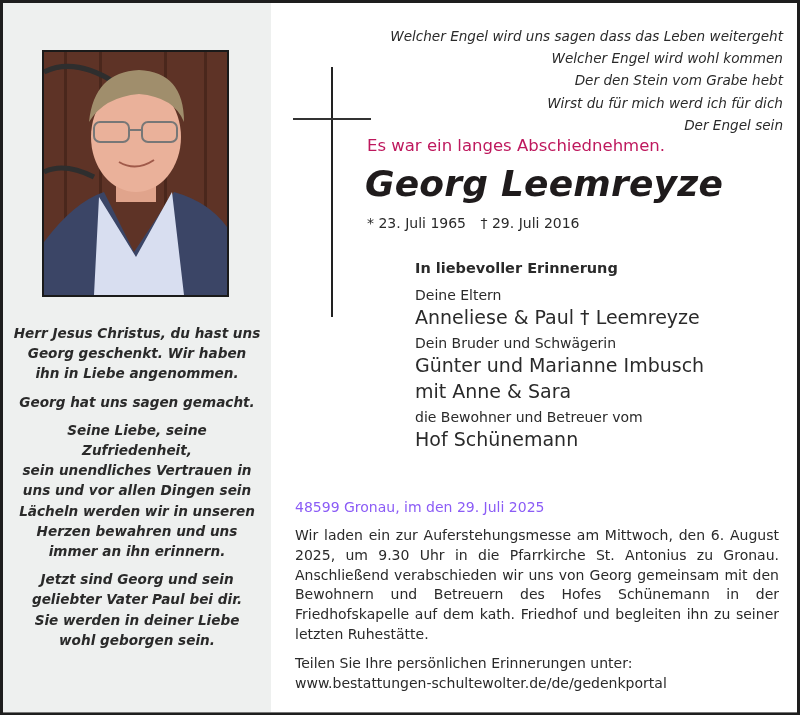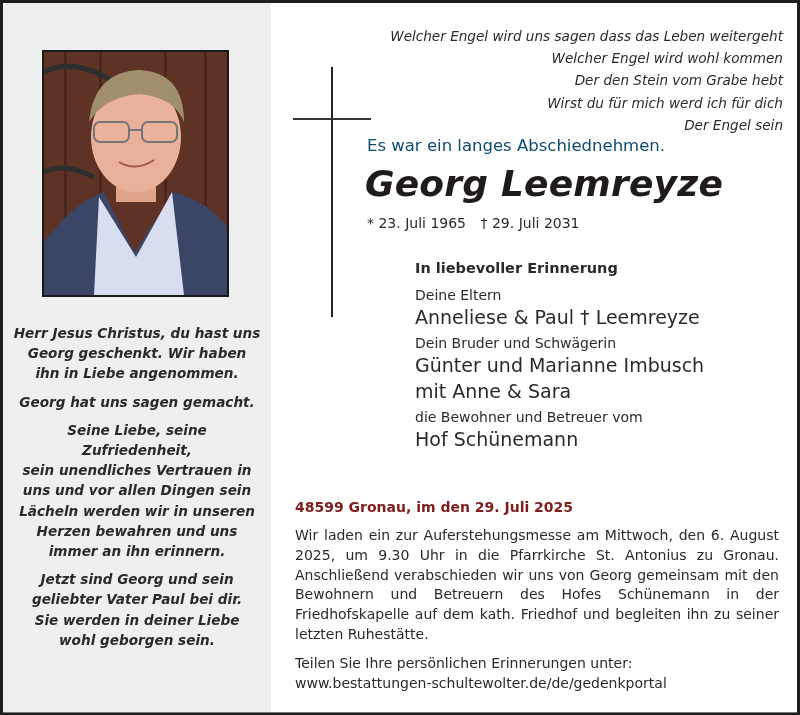--- a/index.html
+++ b/index.html
@@ -26,34 +26,34 @@
   }
   .poem-left p { margin:0 0 8px 0; }
 
   .poem-right {
     position:absolute; right:14px; top:22px; text-align:right;
     font-style:italic; font-size:13.6px; line-height:22.2px; color:#2a2a2a;margin-left:33px;
   }
   .cross-v { position:absolute; left:328px; top:64px; width:2px; height:250px; background:#222; }
   .cross-h { position:absolute; left:290px; top:115px; width:78px; height:2px; background:#333; }
 
-  .intro { position:absolute; left:364px; top:133px; font-size:16.5px; color:#0c4a6e; }
+  .intro { position:absolute; left:364px; top:133px; font-size:16.5px; color:#be185d; }
   .name {
     position:absolute; left:362px; top:160px; font-size:36px; font-weight:bold; font-style:italic;
     letter-spacing:0.2px; color:#1f1b1c;
   }
   .dates { position:absolute; left:364px; top:212px; font-size:14px; color:#2a2a2a; }
   .dates span { margin-right:10px; }
 
   .mourners { position:absolute; left:412px; top:257px; color:#2a2a2a; }
   .mourners .heading { font-size:14.5px; font-weight:bold; margin-bottom:10px; }
   .mourners .role { font-size:14px; line-height:18px; margin-top:4px; }
   .mourners .names { font-size:19px; line-height:26px; margin-bottom:4px; }
 
-  .place-date { position:absolute; left:292px; top:496px; font-size:14px; color:#7f1d1d;font-weight:bold; }
+  .place-date { position:absolute; left:292px; top:496px; font-size:14px; color:#8b5cf6; }
   .invite {
     position:absolute; left:292px; top:523px; width:484px; font-size:14px; line-height:19.8px;
     text-align:justify; color:#2a2a2a;
   }
   .share { position:absolute; left:292px; top:650px; font-size:14px; line-height:20px; color:#2a2a2a; }
 </style>
 </head>
 <body>
 
 <div class="frame">
@@ -121,21 +121,21 @@
     <div>Der Engel sein</div>
   </div>
 
   <div class="cross-v"></div>
   <div class="cross-h"></div>
 
   <div class="intro">Es war ein langes Abschiednehmen.</div>
   <div class="name">Georg Leemreyze</div>
   <div class="dates">
     <span>* 23. Juli 1965</span>
-    <span>† 29. Juli 2031</span>
+    <span>† 29. Juli 2016</span>
   </div>
 
   <div class="mourners">
     <div class="heading">In liebevoller Erinnerung</div>
     <div class="role">Deine Eltern</div>
     <div class="names">Anneliese &amp; Paul † Leemreyze</div>
     <div class="role">Dein Bruder und Schwägerin</div>
     <div class="names" style="margin-bottom:0">Günter und Marianne Imbusch</div>
     <div class="names">mit Anne &amp; Sara</div>
     <div class="role">die Bewohner und Betreuer vom</div>

